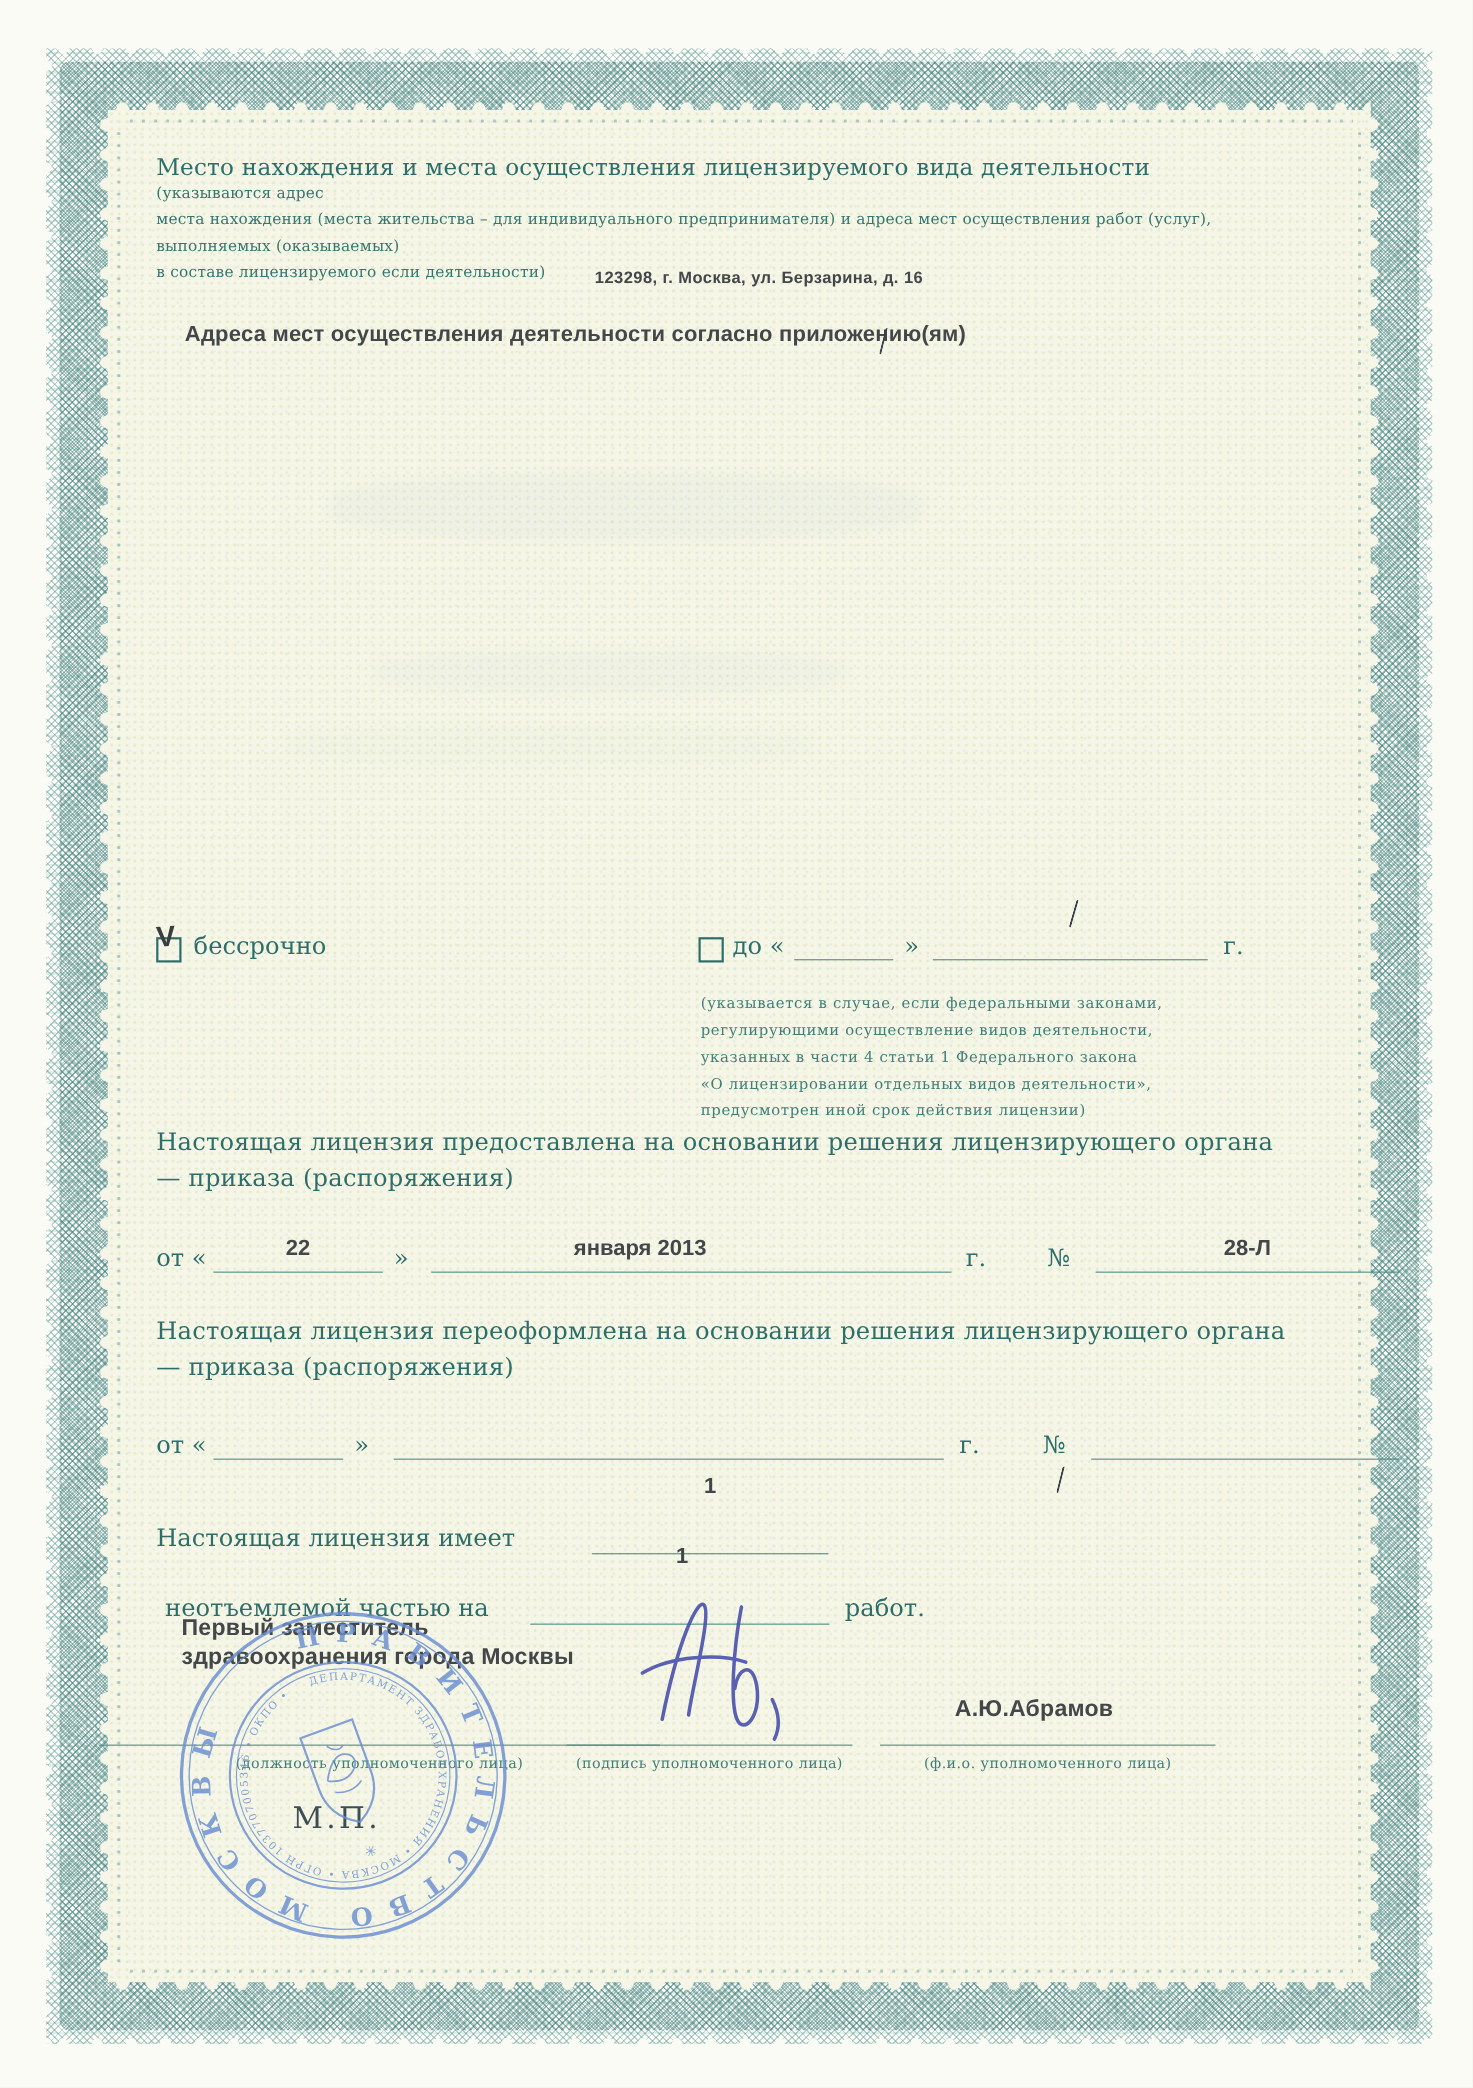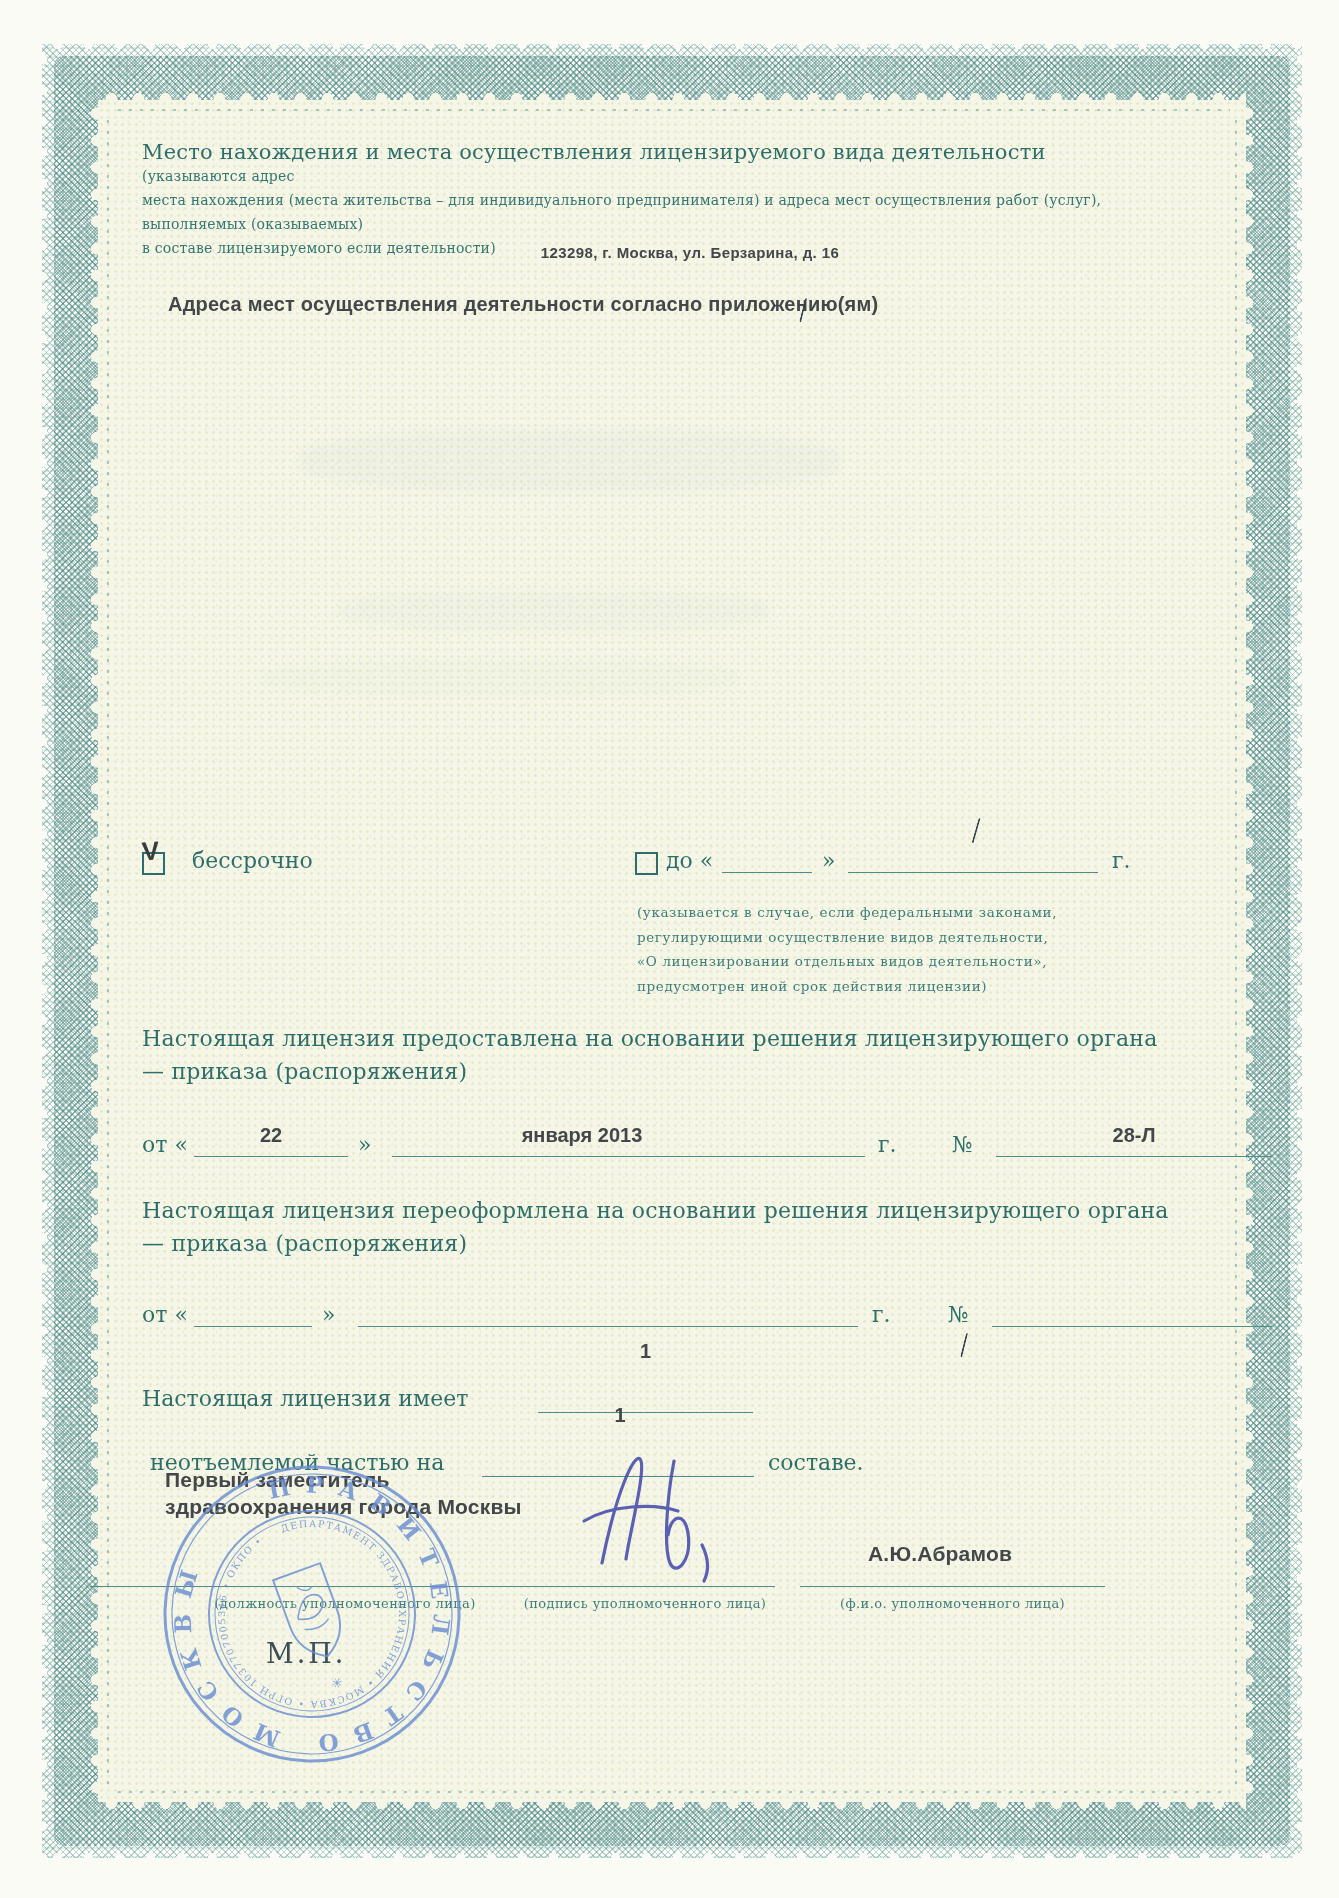--- a/index.html
+++ b/index.html
@@ -117,32 +117,33 @@
   </div>
   <div class="abs filled addr" style="left:240px;top:244px;width:900px;text-align:center;">123298, г. Москва, ул. Берзарина, д. 16</div>
   <div class="abs filled addr2" style="left:168px;top:293px;">Адреса мест осуществления деятельности согласно приложению(ям)</div>
 
   <div class="ink-mark" style="left:802px;top:298px;height:25px;transform:rotate(14deg);"></div>
   <div class="ink-mark" style="left:975px;top:818px;height:26px;transform:rotate(16deg);"></div>
   <div class="ink-mark" style="left:963px;top:1333px;height:25px;transform:rotate(14deg);"></div>
 
   <div class="cbx" style="left:142px;top:852px;"></div>
   <div class="checkmark" style="left:142px;top:836px;">V</div>
-  <div class="abs label-serif" style="left:192px;top:848px;text-align:center;">бессрочно</div>
+  <div class="abs label-serif" style="left:176px;top:848px;text-align:center;">бессрочно</div>
 
   <div class="cbx" style="left:635px;top:852px;"></div>
   <div class="abs label-serif" style="left:666px;top:848px;">до «</div>
   <div class="rule" style="left:722px;top:848px;width:90px;height:24px;"></div>
   <div class="abs label-serif" style="left:822px;top:848px;">»</div>
   <div class="rule" style="left:848px;top:848px;width:250px;height:24px;"></div>
   <div class="abs label-serif" style="left:1112px;top:848px;">г.</div>
 
   <div class="abs footnote" style="left:637px;top:900px;width:470px;">
     <div>(указывается в случае, если федеральными законами,</div>
     <div>регулирующими осуществление видов деятельности,</div>
+    <div>указанных в части 4 статьи 1 Федерального закона</div>
     <div>«О лицензировании отдельных видов деятельности»,</div>
     <div>предусмотрен иной срок действия лицензии)</div>
   </div>
 
   <div class="abs teal stmt" style="left:142px;top:1022px;width:1060px;">
     <div>Настоящая лицензия предоставлена на основании решения лицензирующего органа</div>
     <div>— приказа (распоряжения)</div>
   </div>
   <div class="abs label-serif" style="left:142px;top:1132px;">от «</div>
   <div class="rule" style="left:194px;top:1132px;width:154px;height:24px;"></div>
@@ -167,21 +168,21 @@
   <div class="abs label-serif" style="left:948px;top:1302px;">№</div>
   <div class="rule" style="left:992px;top:1302px;width:280px;height:24px;"></div>
 
   <div class="rule-val filled" style="left:538px;top:1340px;width:215px;">1</div>
   <div class="abs label-serif" style="left:142px;top:1386px;">Настоящая лицензия имеет</div>
   <div class="rule" style="left:538px;top:1386px;width:215px;height:26px;"></div>
 
   <div class="rule-val filled" style="left:520px;top:1404px;width:200px;">1</div>
   <div class="abs label-serif" style="left:150px;top:1450px;">неотъемлемой частью на</div>
   <div class="rule" style="left:482px;top:1450px;width:272px;height:26px;"></div>
-  <div class="abs label-serif" style="left:768px;top:1450px;">составе.</div>
+  <div class="abs label-serif" style="left:768px;top:1450px;">работ.</div>
 
   <div class="abs sig-block" style="left:165px;top:1466px;width:420px;">
     <div>Первый заместитель</div>
     <div>здравоохранения города Москвы</div>
   </div>
 
   <svg class="abs" style="left:570px;top:1445px;" width="215" height="150" viewBox="0 0 215 150">
     <g fill="none" stroke="#4a50ad" stroke-width="3.2" stroke-linecap="round" opacity="0.9">
       <path d="M 32,118 C 46,48 64,8 70,14 C 77,22 60,86 56,114"></path>
       <path d="M 14,76 C 40,60 84,58 108,66"></path>

